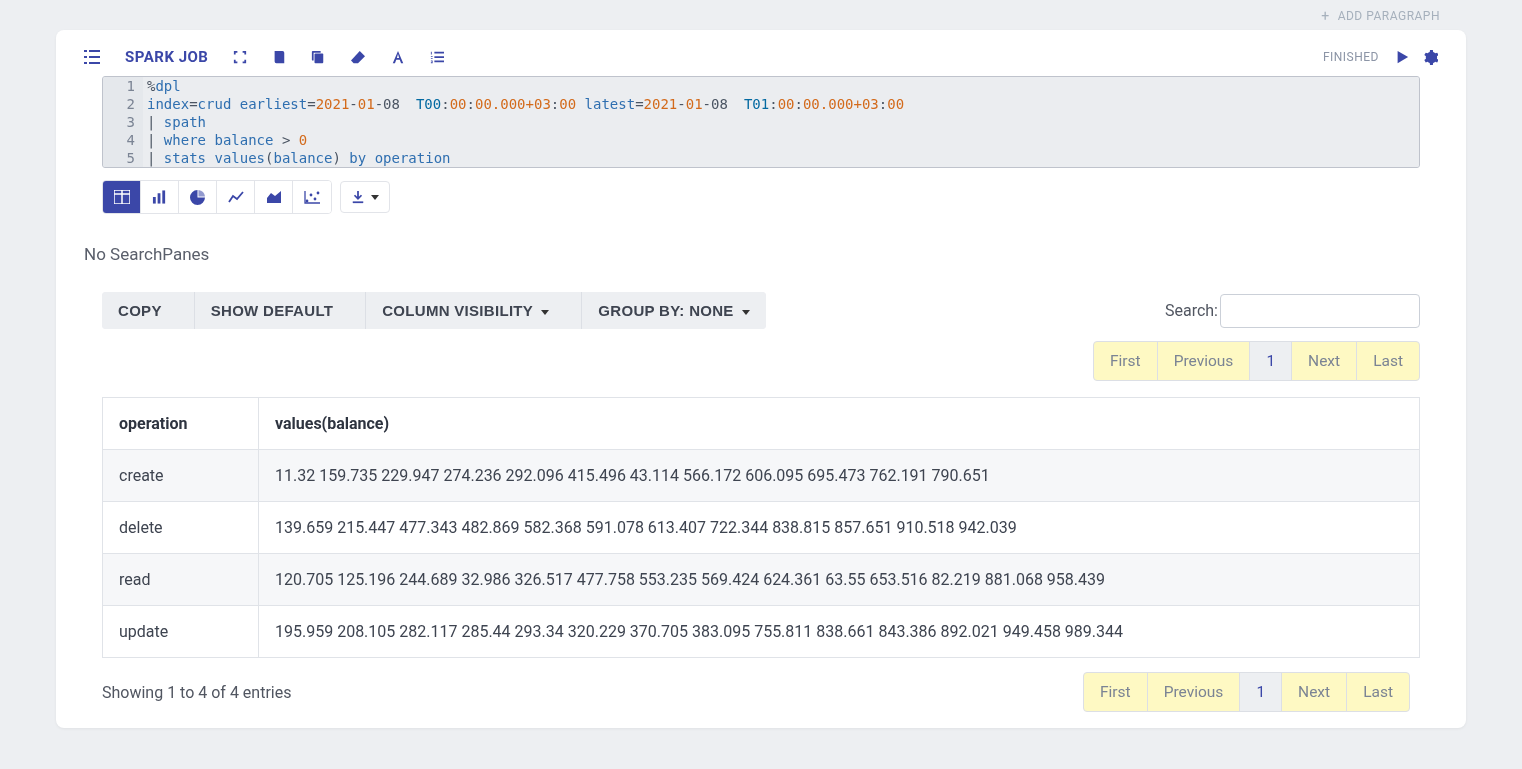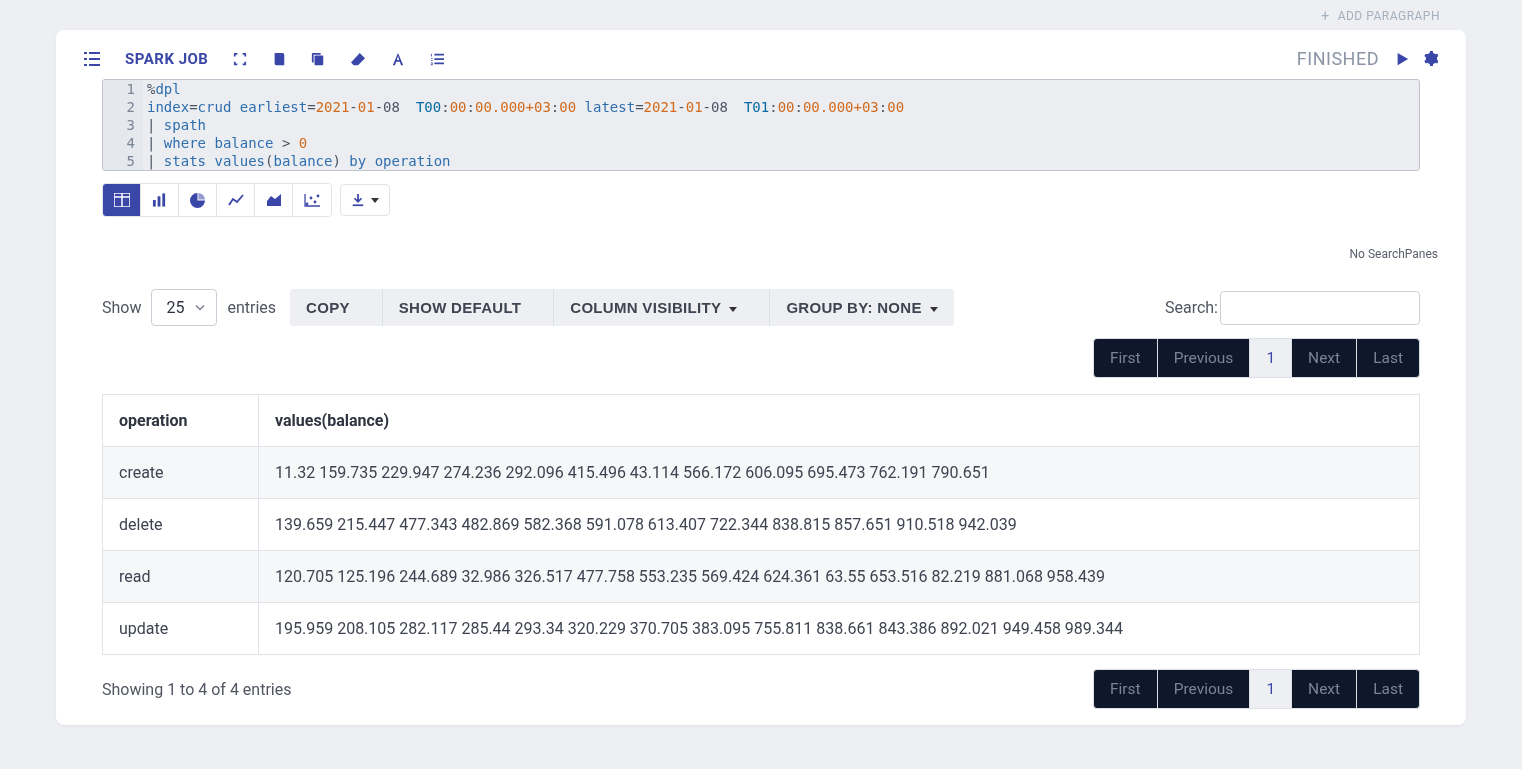--- a/index.html
+++ b/index.html
@@ -6,21 +6,21 @@
 body { margin:0; padding:0; background:#EDEFF2; font-family:-apple-system,BlinkMacSystemFont,"Segoe UI",Roboto,sans-serif; color:#333; font-size:15px; }
 .page { width:1522px; height:769px; overflow:hidden; }
 .add-para { display:flex; justify-content:flex-end; align-items:center; padding:8px 82px 6px 0; color:#A6B0BC; font-size:12px; letter-spacing:0.5px; }
 .add-para .plus { margin-right:8px; font-size:14px; }
 .card { background:#fff; border-radius:8px; margin:0 56px; box-shadow:0 1px 3px rgba(0,0,0,0.06); padding:12px 28px 12px 28px; }
 .card-header { display:flex; align-items:center; justify-content:space-between; padding:6px 0 10px 0; }
 .hdr-left { display:flex; align-items:center; gap:25px; color:#3B47A8; }
 .hdr-title { font-weight:700; letter-spacing:0.5px; font-size:15px; }
 .hdr-left svg, .hdr-right svg { display:block; }
 .hdr-right { display:flex; align-items:center; gap:14px; color:#3B47A8; }
-.hdr-status { color:#8C95A6; font-size:18px; letter-spacing:0.5px; margin-right:2px; }
+.hdr-status { color:#8C95A6; font-size:12px; letter-spacing:0.5px; margin-right:2px; }
 .icon-btn { display:inline-flex; color:#3B47A8; }
 
 .editor { border:1px solid #BFC3CC; border-radius:3px; background:#E5E8EC; overflow:hidden; margin:0 18px 12px 18px; }
 .editor-row { display:flex; }
 .gutter { width:40px; text-align:right; padding:0 8px; color:#7B8494; background:#E5E8EC; font-family:Menlo,Consolas,monospace; font-size:14px; line-height:18px; user-select:none; }
 .code { flex:1; background:#EBEDF0; font-family:Menlo,Consolas,monospace; font-size:14px; line-height:18px; padding:0 4px; white-space:pre; color:#333; }
 .tk-pct { color:#4B5563; }
 .tk-name { color:#2F6FB0;text-align:center; }
 .tk-kw { color:#2F6FB0; }
 .tk-eq { color:#4B5563; }
@@ -31,47 +31,47 @@
 .tk-by { color:#2F6FB0; }
 
 .viz-bar { display:flex; align-items:center; gap:0; margin:0 18px 10px 18px; }
 .viz-group { display:flex; border:1px solid #E2E4E9; border-radius:4px; overflow:hidden; background:#fff; }
 .viz-btn { width:38px; height:32px; display:flex; align-items:center; justify-content:center; color:#3B47A8; background:#fff; border-right:1px solid #E2E4E9; }
 .viz-btn:last-child { border-right:none; }
 .viz-btn.active { background:#3B47A8; color:#fff; }
 .viz-dl { margin-left:8px; border:1px solid #E2E4E9; border-radius:4px; height:32px; padding:0 10px; display:flex; align-items:center; gap:6px; color:#3B47A8; background:#fff; }
 .caret-down { width:0; height:0; border-left:4px solid transparent; border-right:4px solid transparent; border-top:5px solid #333; }
 
-.no-panes { text-align:right; padding:20px 0 28px 0; color:#5A5F6B; font-size:12px; }
+.no-panes { text-align:left; padding:20px 0 28px 0; color:#5A5F6B; font-size:17px; }
 .table-ctrl { display:flex; align-items:center; justify-content:space-between; margin:0 18px 12px 18px; }
 .ctrl-left { display:flex; align-items:center; gap:14px; }
 .show-entries { display:flex; align-items:center; gap:10px; color:#515661; font-size:16px; }
 .select-25 { border:1px solid #CBD0D8; border-radius:4px; padding:8px 32px 8px 14px; font-size:16px; position:relative; color:#2E3440; }
 .select-25 .chev { position:absolute; right:10px; top:50%; transform:translateY(-50%); color:#7B8494; }
 .btn-grp { display:flex; background:#EDEFF2; border-radius:4px; overflow:hidden;gap:16px; }
 .btn-grp button { border:none; background:#EDEFF2; color:#3E4450; font-size:15px; font-weight:600; padding:10px 16px; letter-spacing:0.3px; }
 .btn-grp button.sep { border-left:1px solid #DCDFE5; }
 .ctrl-right { display:flex; align-items:center; gap:2px; color:#515661; font-size:16px; }
 .search-input { border:1px solid #CBD0D8; border-radius:4px; width:200px; height:34px; padding:0 8px; }
 
 .pager-wrap { display:flex; justify-content:flex-end; margin:0 18px 16px 18px; }
 .pager { display:flex; }
-.pager .pg { border:1px solid #DCDFE5; padding:10px 16px; color:#7B8494; font-size:15.5px; margin-left:-1px; background:#0f172a; }
+.pager .pg { border:1px solid #DCDFE5; padding:10px 16px; color:#7B8494; font-size:15.5px; margin-left:-1px; background:#fef9c3; }
 .pager .pg:first-child { border-top-left-radius:4px; border-bottom-left-radius:4px; }
 .pager .pg:last-child { border-top-right-radius:4px; border-bottom-right-radius:4px; }
 .pager .pg.active { background:#EDEFF2; color:#3B47A8; }
 
 table.data { width:calc(100% - 36px); margin:0 18px 14px 18px; border-collapse:collapse; border:1px solid #E0E3E8; }
 table.data th { text-align:left; font-weight:700; color:#2E3440; padding:16px 16px; border:1px solid #E0E3E8; font-size:16px; background:#fff; }
 table.data td { padding:16px 16px; border:1px solid #E0E3E8; color:#3E4450; font-size:16px; }
 table.data tbody tr:nth-child(odd) td { background:#F6F7F9; }
 table.data tbody tr:nth-child(even) td { background:#fff; }
 .col-op { width:156px; }
 
-.footer-row { display:flex; justify-content:space-between; align-items:center; margin:0 18px 4px 18px; }
+.footer-row { display:flex; justify-content:space-between; align-items:center; margin:0 28px 4px 18px; }
 .footer-info { color:#515661; font-size:16px; }
 </style>
 </head>
 <body>
 
 <div class="page">
 
   <div class="add-para">
     <span class="plus">+</span>
     <span>ADD PARAGRAPH</span>
@@ -210,32 +210,20 @@
             <path d="M2 13h12v2H2z"></path>
           </svg>
         <span class="caret-down"></span>
       </div>
     </div>
 
     <div class="no-panes">No SearchPanes</div>
 
     <div class="table-ctrl">
       <div class="ctrl-left">
-        <div class="show-entries">
-          <span>Show</span>
-          <div class="select-25">
-            <span>25</span>
-            <span class="chev">
-              <svg width="12" height="12" viewBox="0 0 12 12" fill="none" stroke="currentColor" stroke-width="1.5">
-                  <polyline points="2,4 6,8 10,4"></polyline>
-                </svg>
-            </span>
-          </div>
-          <span>entries</span>
-        </div>
         <div class="btn-grp">
           <button>COPY</button>
           <button class="sep">SHOW DEFAULT</button>
           <button class="sep"><span>COLUMN VISIBILITY</span> <span class="caret-down" style="display:inline-block;vertical-align:middle;margin-left:4px"></span></button>
           <button class="sep"><span>GROUP BY: NONE</span> <span class="caret-down" style="display:inline-block;vertical-align:middle;margin-left:4px"></span></button>
         </div>
       </div>
       <div class="ctrl-right">
         <span>Search:</span>
         <input class="search-input" type="text" style="">

